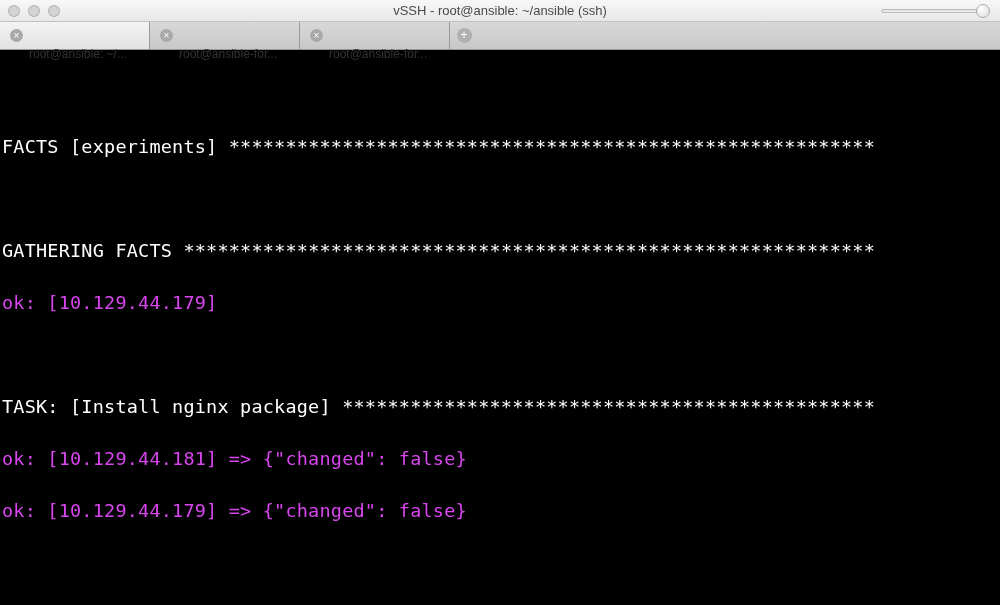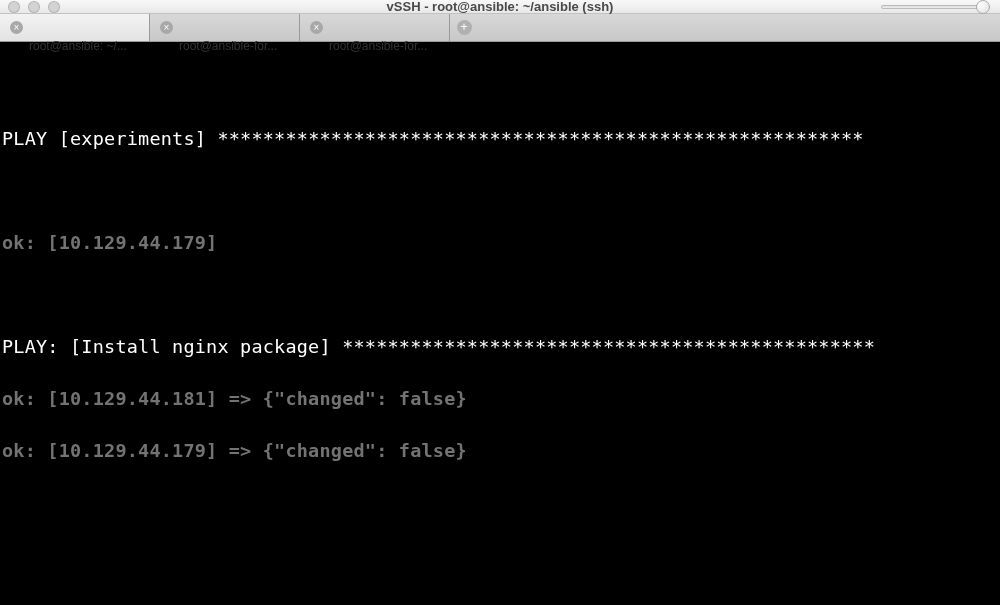--- a/index.html
+++ b/index.html
@@ -5,28 +5,27 @@
     * { margin: 0; padding: 0; box-sizing: border-box; }
     body {
       width: 1000px;
       height: 605px;
       font-family: -apple-system, "Helvetica Neue", Arial, sans-serif;
       background: #000;
       overflow: hidden;
     }
     
     .titlebar {
-      height: 14px;
+      height: 22px;
       background: linear-gradient(to bottom, #f8f8f8, #e8e8e8);
       border-bottom: 1px solid #c2c2c2;
       display: flex;
       align-items: center;
       position: relative;
       padding: 0 8px;
-      font-weight: bold;
     }
     .traffic-lights {
       display: flex;
       gap: 8px;
       align-items: center;
     }
     .traffic-light {
       width: 12px;
       height: 12px;
       border-radius: 50%;
@@ -123,21 +122,21 @@
     .terminal {
       background: #000;
       color: #fff;
       font-family: "Menlo", "Monaco", "Consolas", monospace;
       font-size: 18.5px;
       line-height: 26px;
       padding: 6px 2px;
       white-space: pre;
       letter-spacing: 0.2px;
     }
-    .green { color: #737373; font-weight: bold; }
+    .green { color: #d946ef; }
     .blank { height: 26px; }
   </style>
 </head>
 <body>
 
 <div class="titlebar">
   <div class="traffic-lights">
     <div class="traffic-light"></div>
     <div class="traffic-light"></div>
     <div class="traffic-light"></div>
@@ -162,25 +161,26 @@
     <span class="close">×</span>
     <span class="tab-label">root@ansible-for...</span>
   </div>
   <div class="newtab">
     <div class="plus">+</div>
   </div>
 </div>
 
 <div class="terminal">
 <div class="blank"></div>
-<div><span>PLAY [experiments] </span><span>*********************************************************</span></div>
+<div><span>FACTS [experiments] </span><span>*********************************************************</span></div>
 <div class="blank"></div>
+<div><span>GATHERING FACTS </span><span>*************************************************************</span></div>
 <div class="green">ok: [10.129.44.179]</div>
 <div class="blank"></div>
-<div><span>PLAY: [Install nginx package] </span><span>***********************************************</span></div>
+<div><span>TASK: [Install nginx package] </span><span>***********************************************</span></div>
 <div class="green">ok: [10.129.44.181] =&gt; {"changed": false}</div>
 <div class="green">ok: [10.129.44.179] =&gt; {"changed": false}</div>
 
 
 
 
 
 
 
 

